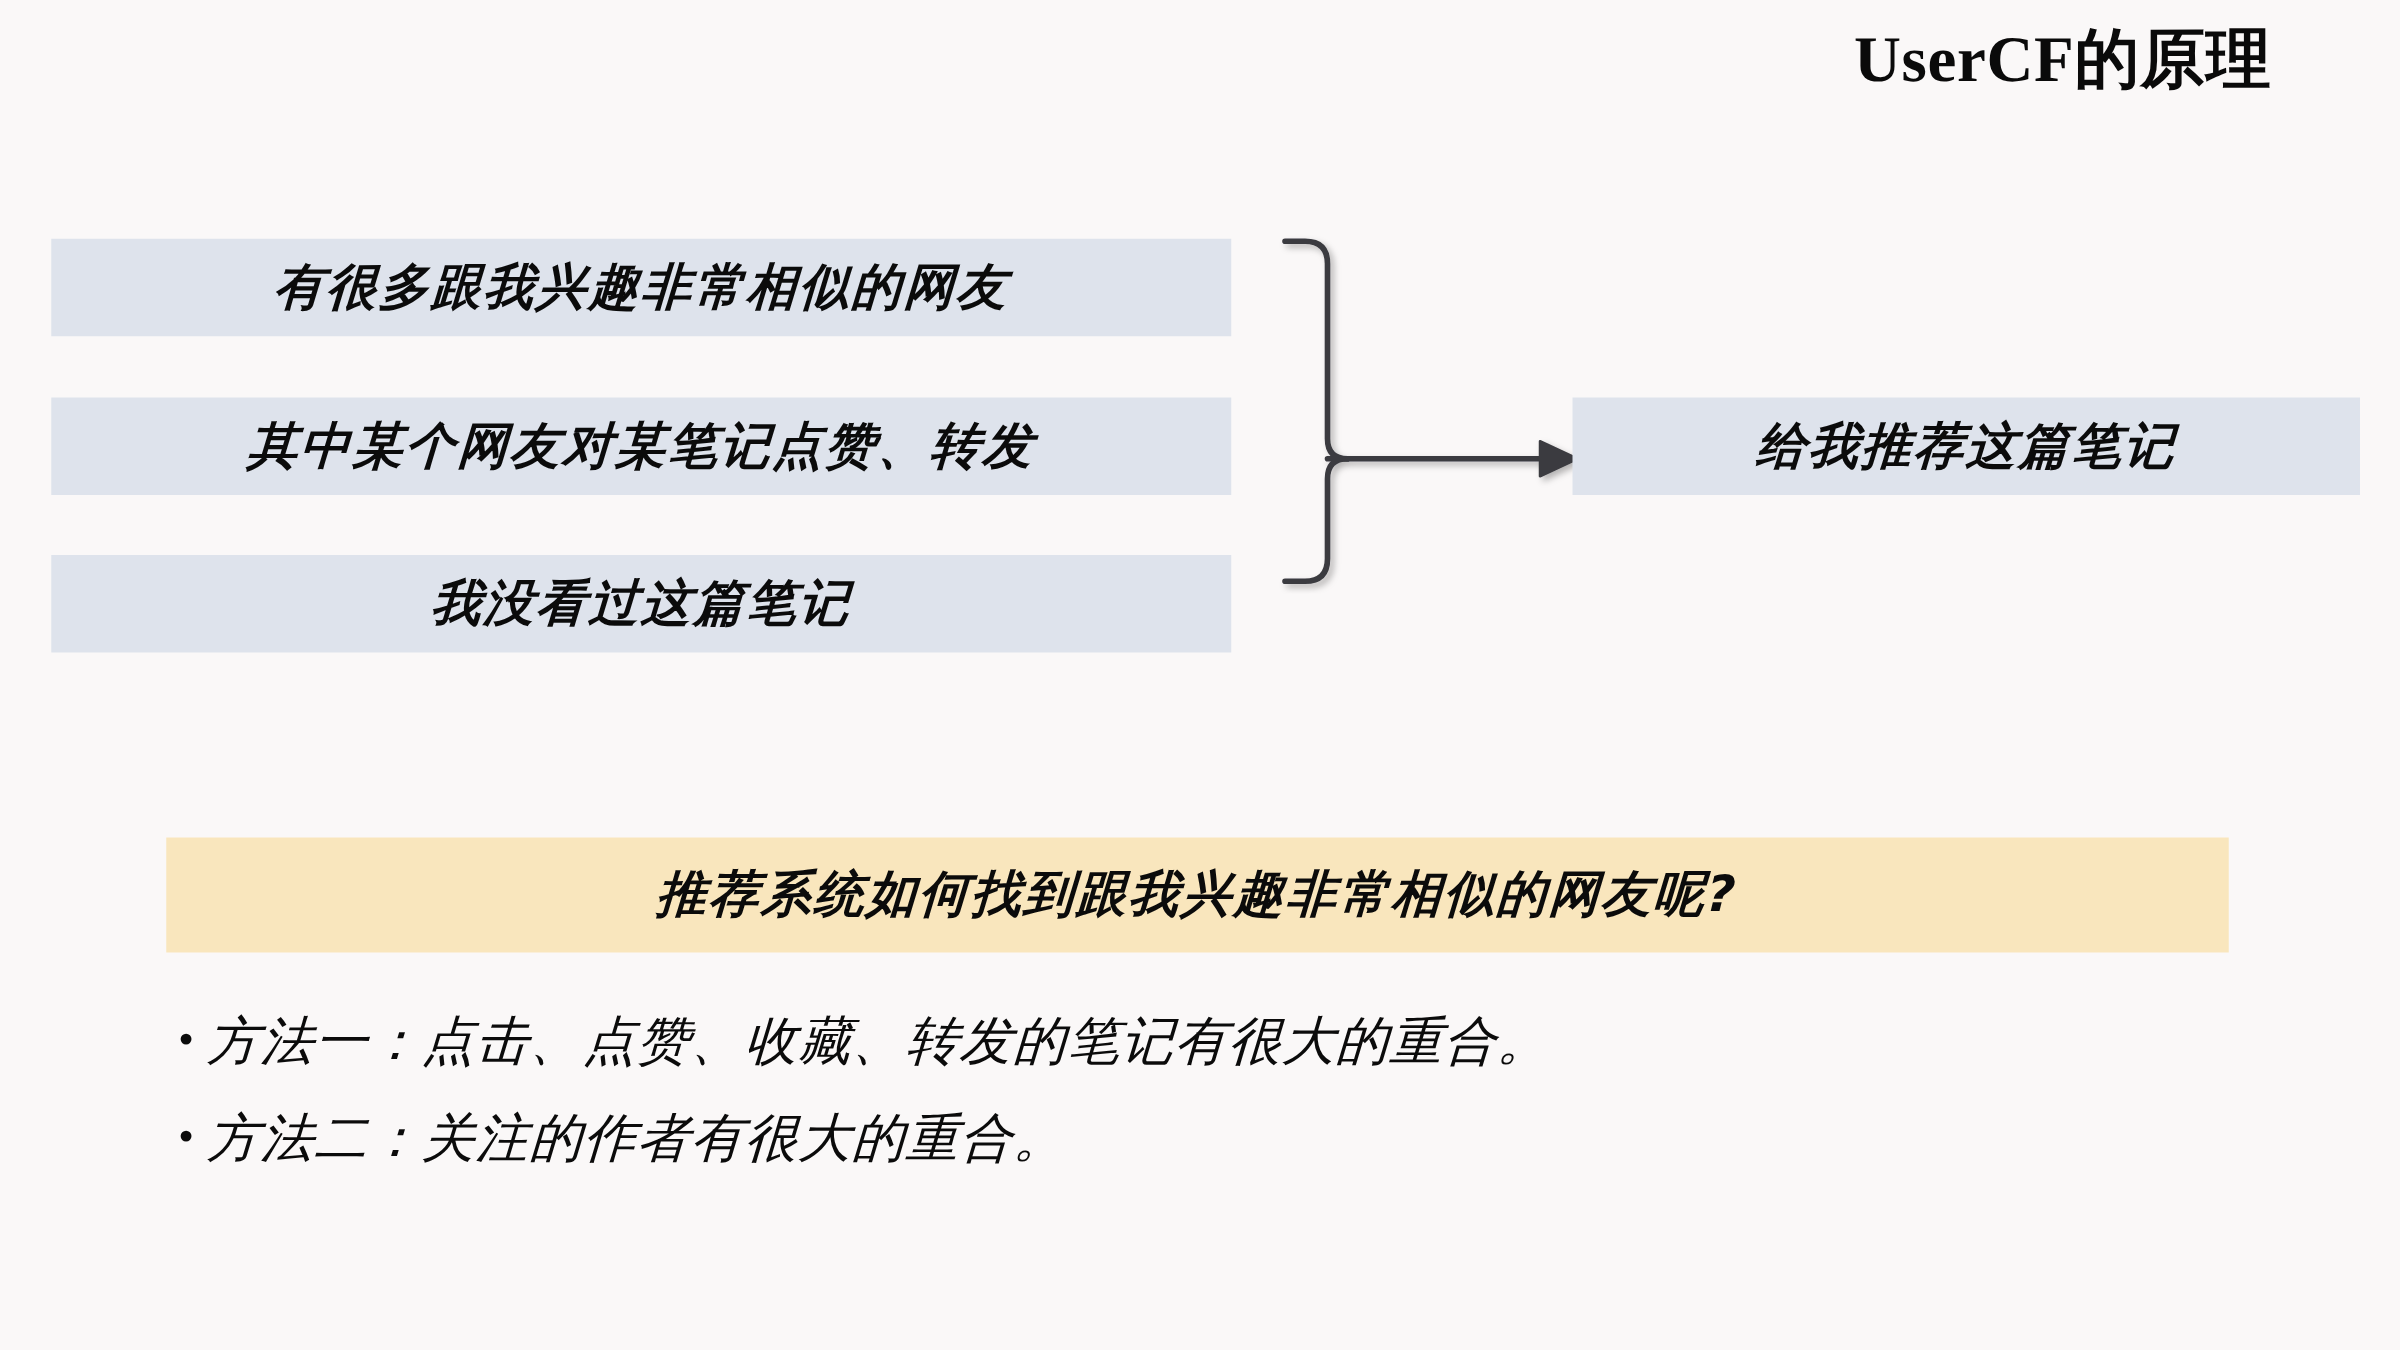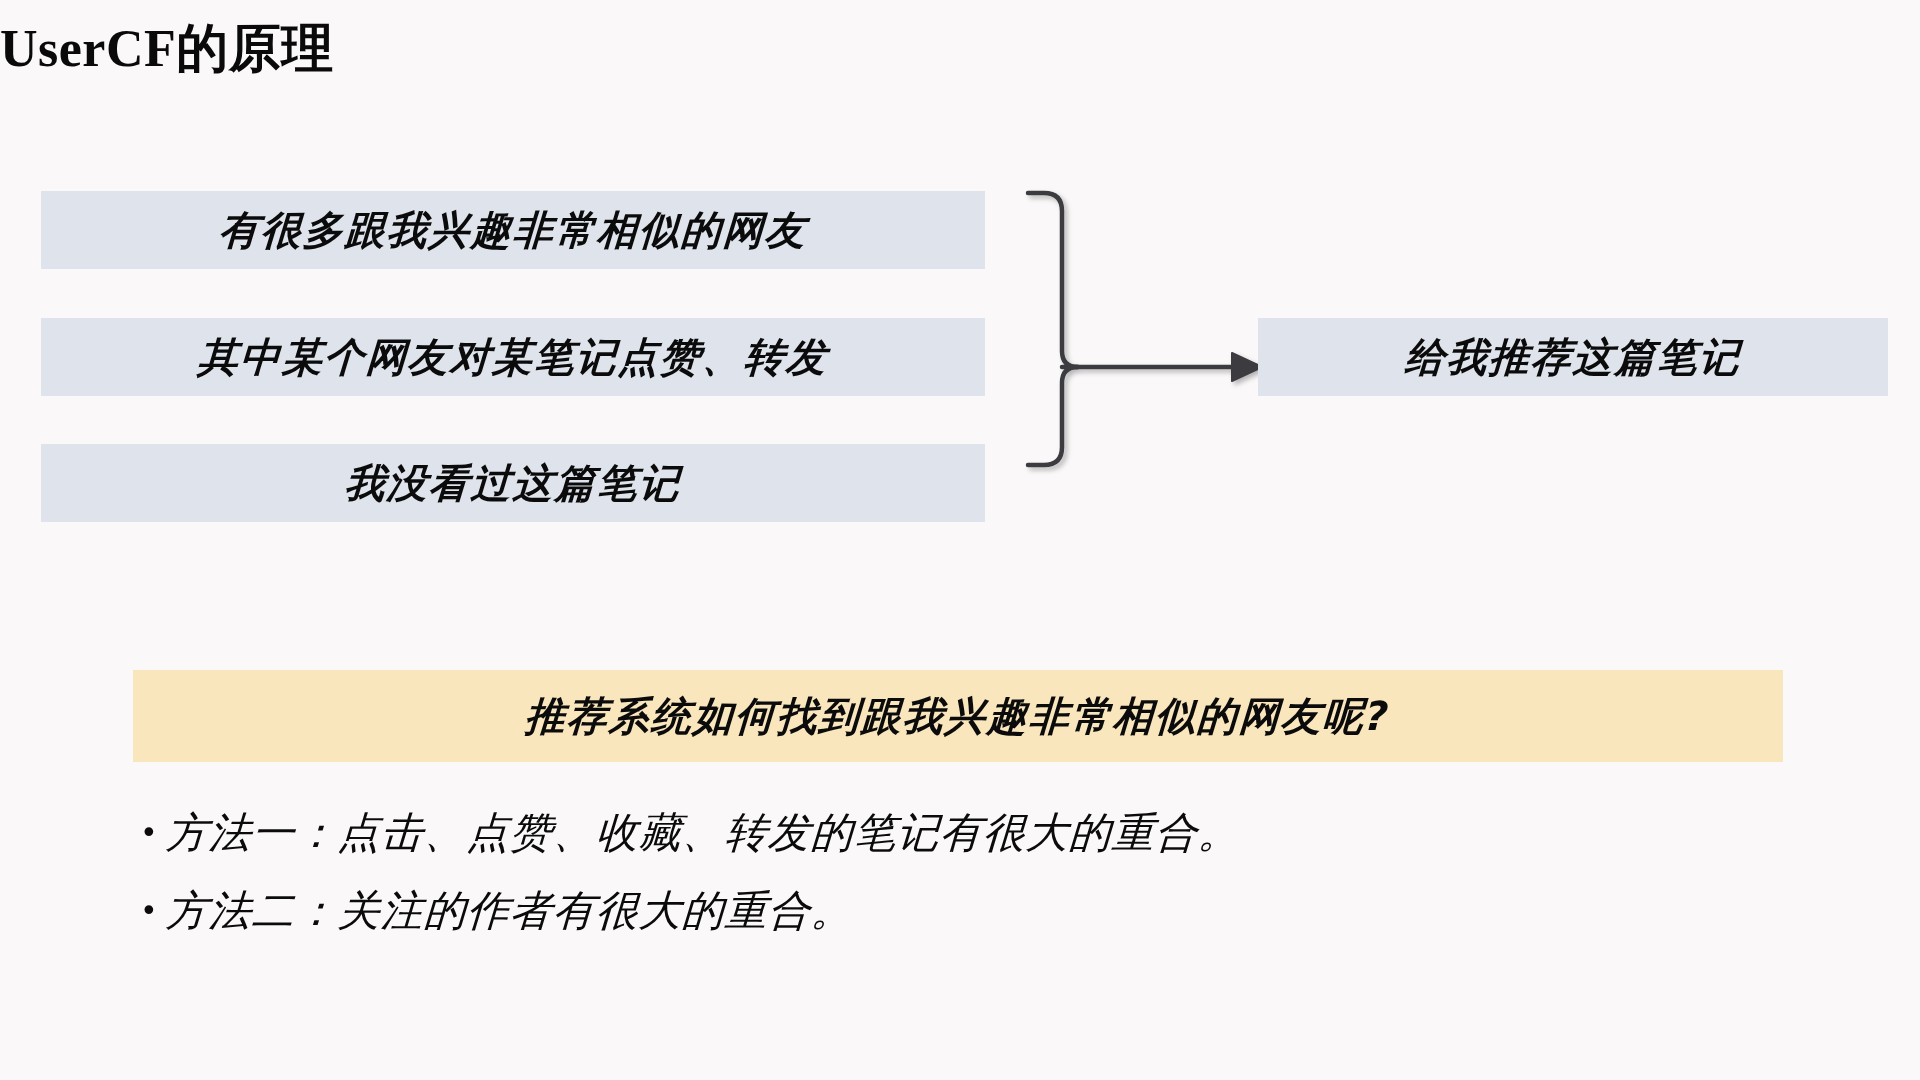--- a/index.html
+++ b/index.html
@@ -21,21 +21,21 @@
     width: 1920px;
     height: 1080px;
   }
 
   
   .slide-title {
     position: absolute;
     left: 0;
     top: 18px;
     width: 1817px;
-    text-align: left;
+    text-align: right;
     font-family: "Liberation Serif", "DejaVu Serif", serif;
     font-weight: bold;
     font-size: 52px;
     line-height: 62px;
     color: #0a0a0a;
     letter-spacing: 0.5px;
     white-space: nowrap;
   }
 
   

